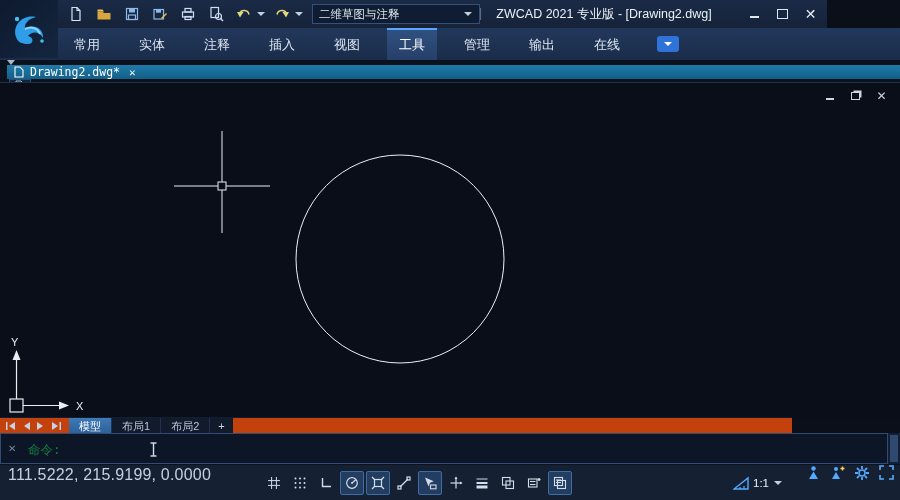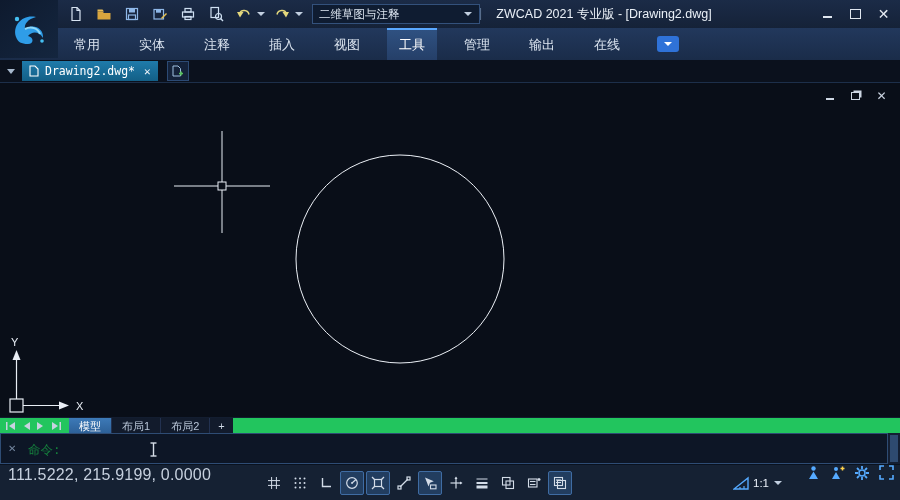--- a/index.html
+++ b/index.html
@@ -1,21 +1,21 @@
 <!DOCTYPE html>
 <html><head>
 <meta charset="utf-8">
 <style>
   html,body{margin:0;padding:0;background:#000;}
   #app{position:relative;width:900px;height:500px;background:#0a0f1a;overflow:hidden;
        font-family:"Liberation Sans",sans-serif;color:#d6dde8;-webkit-font-smoothing:antialiased;}
 
   
-  .titlebar{position:absolute;left:0;top:0;width:900px;height:28px;
-            background:linear-gradient(#1b2b47,#152238);}
+  .titlebar{position:absolute;left:0;top:0;width:800px;height:28px;
+            background:linear-gradient(#1b2b47,#152238);padding-left:27px;}
   .logo{position:absolute;left:0;top:0;width:58px;height:58px;z-index:6;
         background:linear-gradient(135deg,#0e1a2e,#14263f);display:flex;align-items:center;justify-content:center;}
   .qa{position:absolute;left:64px;top:3px;height:22px;display:flex;align-items:center;gap:4px;z-index:5;}
   .qbtn{width:24px;height:22px;display:flex;align-items:center;justify-content:center;border-radius:2px;}
   .qgroup{display:flex;align-items:center;}
   .mini-caret{width:0;height:0;border-left:4px solid transparent;border-right:4px solid transparent;
               border-top:4px solid #c2cfe0;margin:0 1px;}
   .workspace{position:absolute;left:312px;top:4px;width:154px;height:18px;background:#0f1c31;
              border:1px solid #33517c;display:flex;align-items:center;padding:0 6px;font-size:11.5px;color:#dde6f1;z-index:5;}
   .workspace .grow{flex:1;}
@@ -34,40 +34,40 @@
   .rtabs{position:absolute;left:62px;top:0;height:32px;display:flex;align-items:stretch;gap:15px;}
   .rtab{padding:0 12px;display:flex;align-items:center;font-size:13px;color:#dde6f1;cursor:default;
         border-top:2px solid transparent;}
   .rtab.active{background:linear-gradient(#2f5181,#253f68);border-top:2px solid #5aa8ff;color:#ffffff;}
   .ribbon-more{width:22px;height:16px;margin:8px 0 0 10px;background:#2f72d8;border-radius:3px;
                display:flex;align-items:center;justify-content:center;}
   .ribbon-more .mini-caret{border-top-color:#fff;}
 
   
   .docbar{position:absolute;left:0;top:60px;width:900px;height:22px;background:#0b111d;
-          display:flex;align-items:center;}
+          display:flex;flex-direction:column;}
   .doc-caret{margin-left:7px;width:0;height:0;border-left:4px solid transparent;border-right:4px solid transparent;
              border-top:5px solid #a7b8cd;}
   .doctab{margin-left:7px;height:20px;background:linear-gradient(#1f7bab,#135f86);display:flex;align-items:center;
           padding:0 7px;gap:6px;color:#fff;font-family:"DejaVu Sans Mono",monospace;font-size:11.5px;}
   .doctab .close{font-size:11px;color:#f2f6fa;margin-left:3px;}
   .doc-add{margin-left:9px;width:20px;height:18px;background:#14223a;border:1px solid #2c4a74;
            display:flex;align-items:center;justify-content:center;}
 
   
   .canvas{position:absolute;left:0;top:82px;width:900px;height:335px;background:#090e18;
           border-top:1px solid #1d2f4a;}
   .cwin{position:absolute;right:12px;top:6px;display:flex;gap:13px;align-items:center;z-index:4;}
   .cwin .winbtn{width:13px;height:13px;}
   .cwin .glyph-min{width:8px;height:2px;background:#cdd6e3;margin-top:6px;}
   .cwin .glyph-rest{width:7px;height:6px;border:1.2px solid #cdd6e3;box-shadow:2px -2px 0 -0.5px #cdd6e3;}
   .cwin .glyph-close{font-size:12px;color:#cdd6e3;}
 
   
-  .layoutbar{position:absolute;left:0;top:417px;width:900px;height:16px;background:#22c55e;
+  .layoutbar{position:absolute;left:0;top:417px;width:792px;height:16px;background:#c2410c;
              display:flex;align-items:center;font-size:11px;border-top:1px solid #131d30;}
   .lnav{display:flex;align-items:center;gap:7px;margin-left:6px;margin-right:8px;}
   .lnav svg{display:block;}
   .ltab{height:16px;padding:0 10px;display:flex;align-items:center;color:#b9c6d8;background:#121b2c;
         border-right:1px solid #223150;}
   .ltab.active{background:linear-gradient(#3d7ab8,#2c5f96);color:#fff;}
   .ltab-add{height:16px;padding:0 8px;display:flex;align-items:center;color:#cfd9e6;background:#121b2c;}
 
   
   .cmdline{position:absolute;left:0;top:433px;width:888px;height:31px;background:#0d1626;

